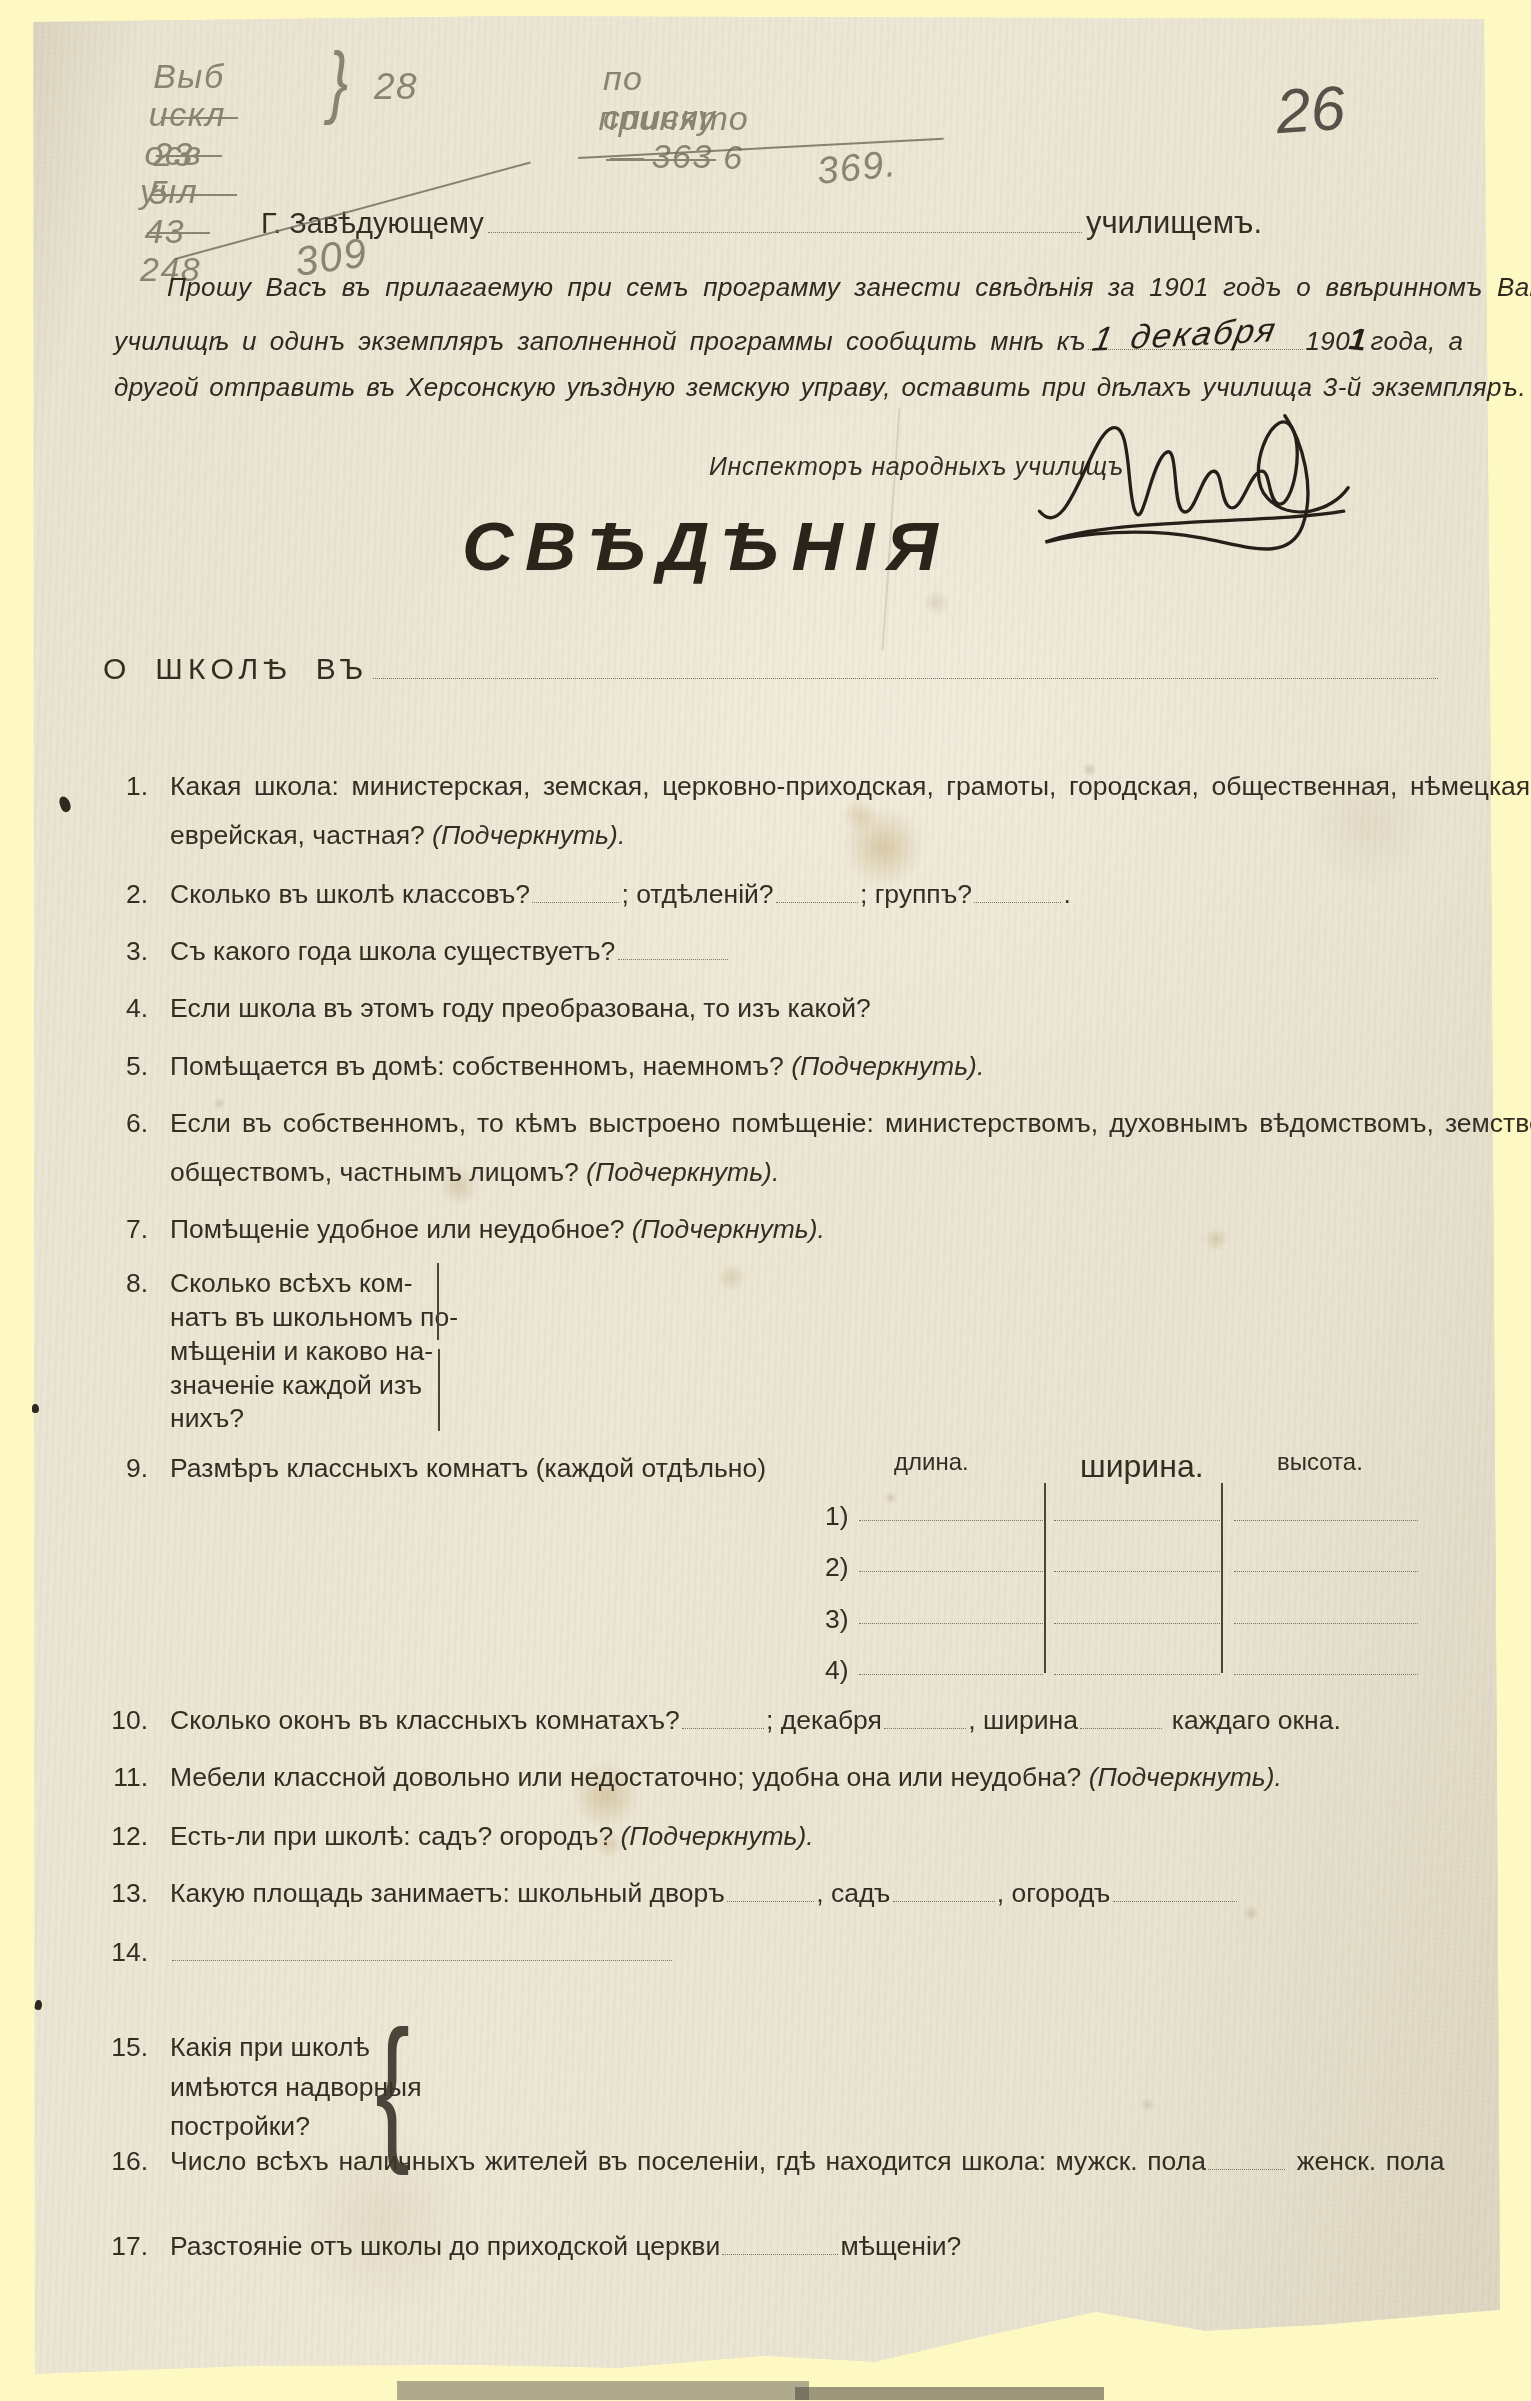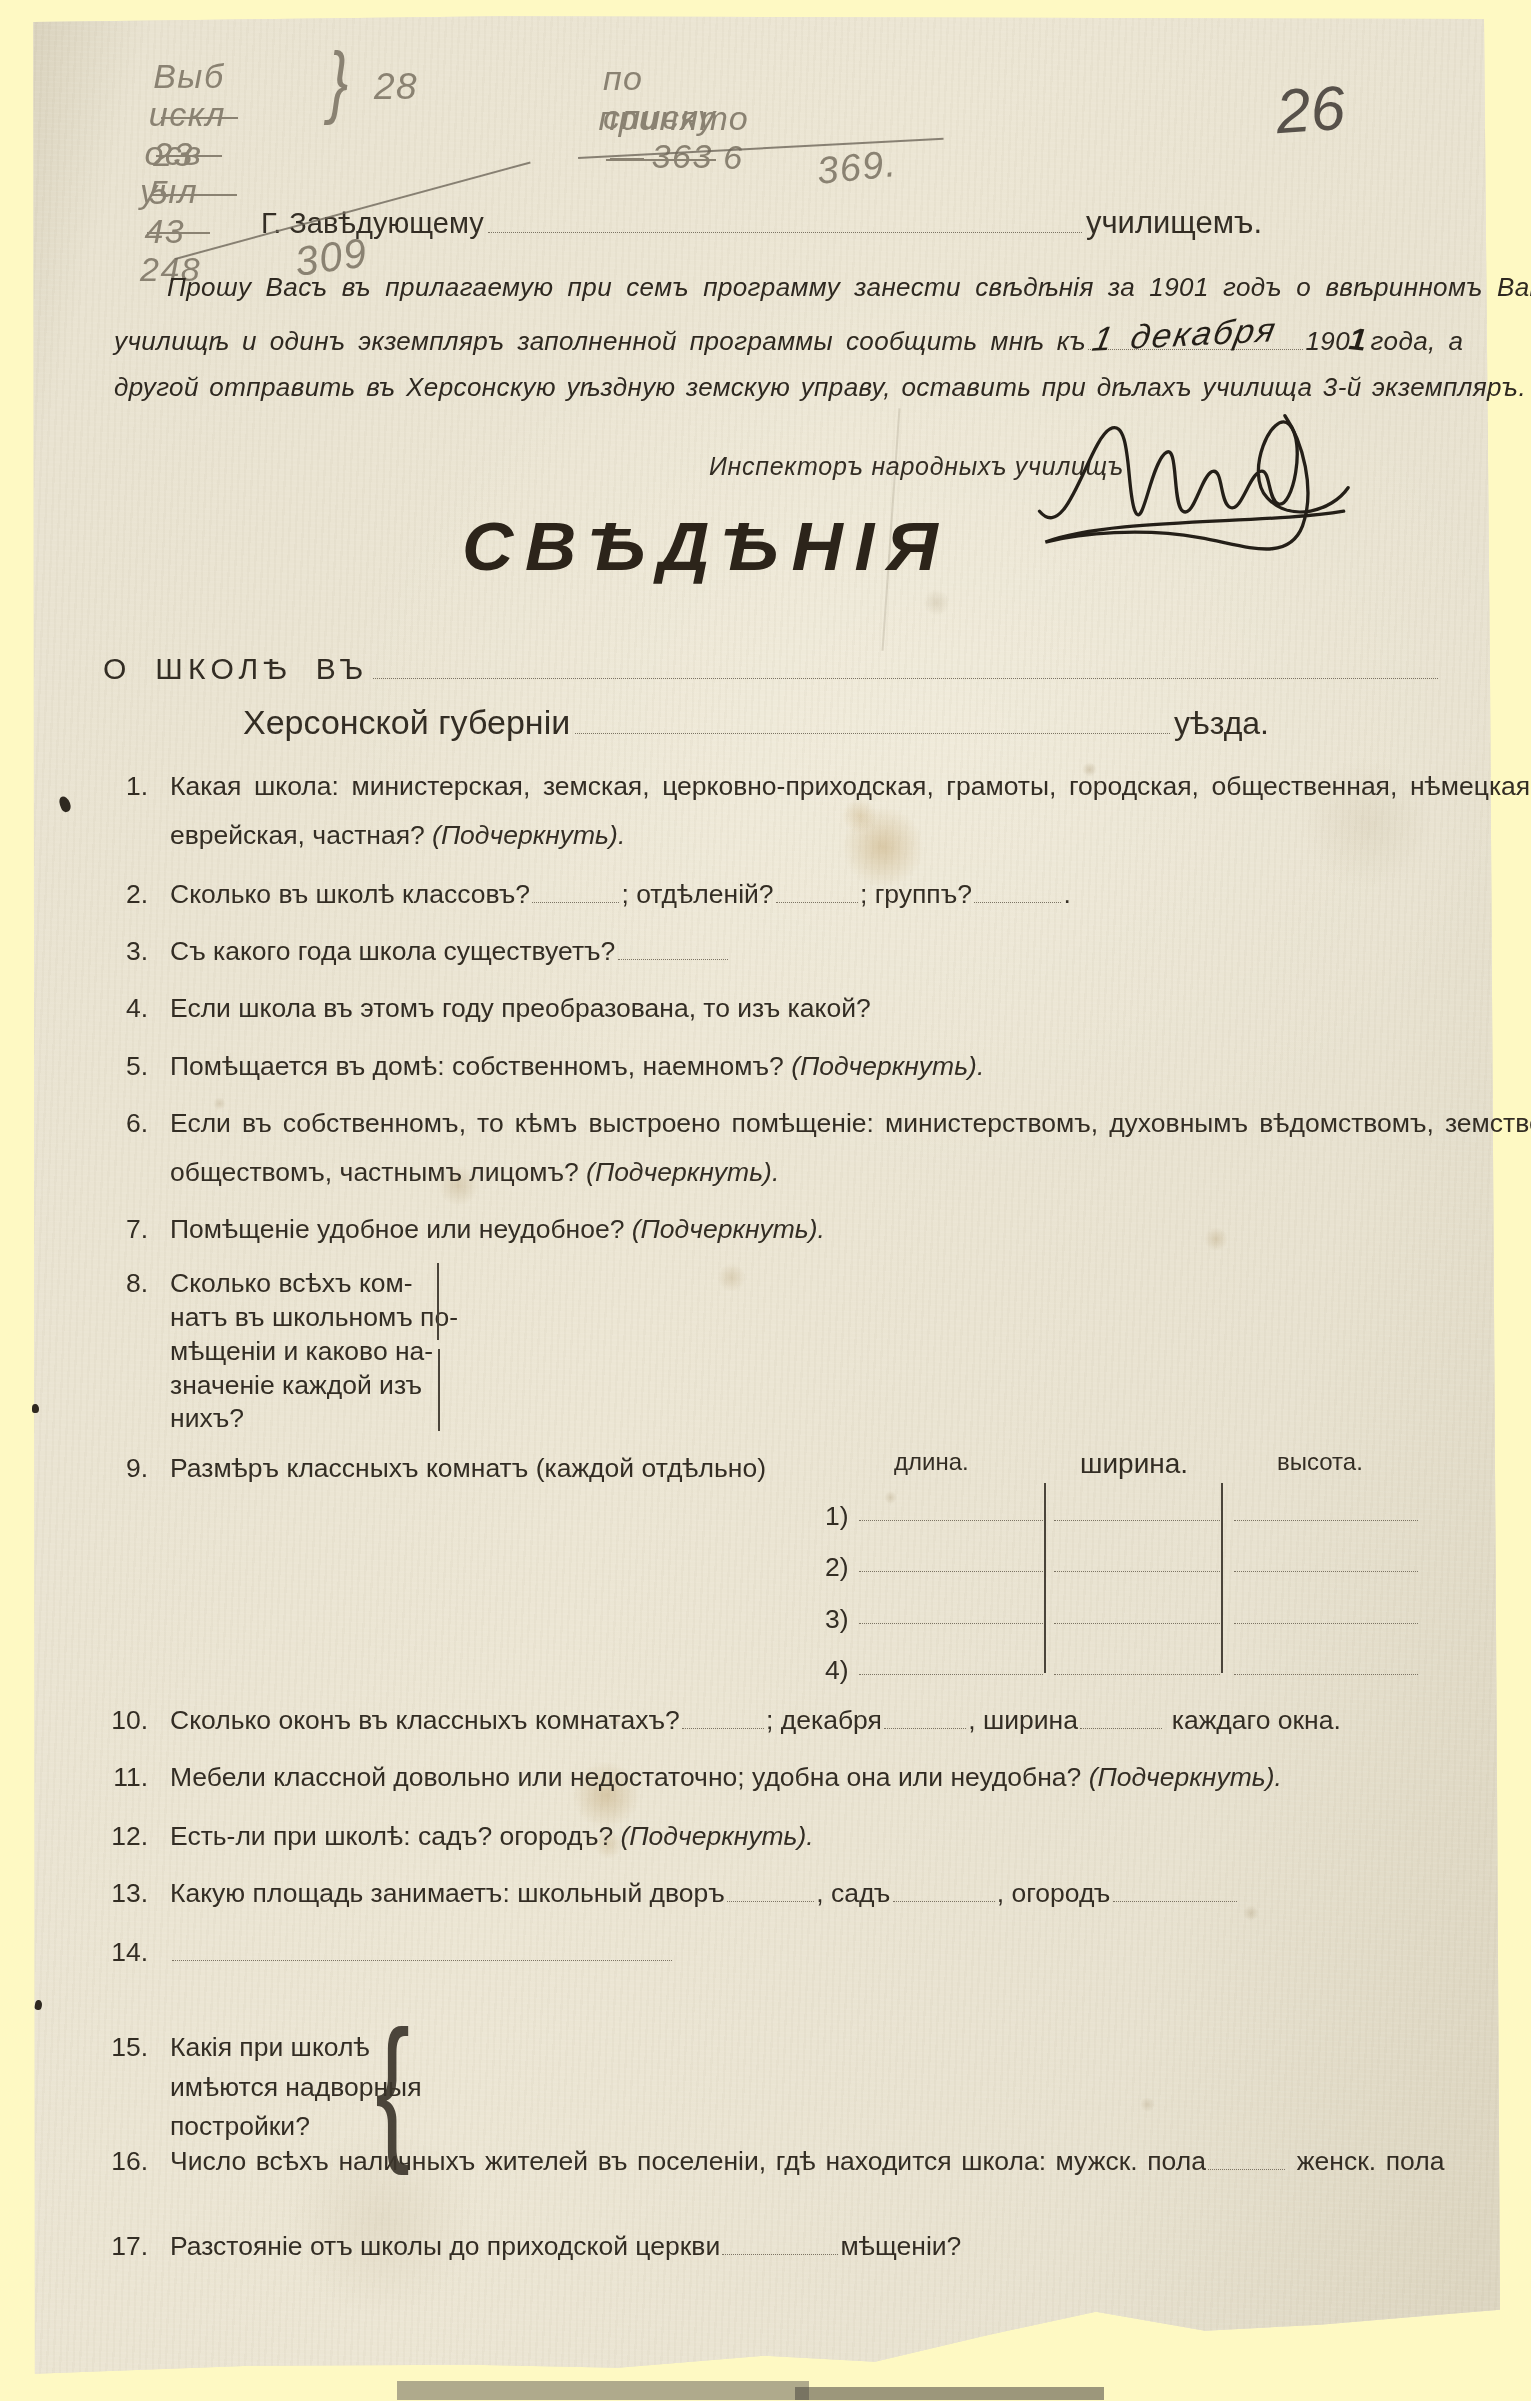--- a/index.html
+++ b/index.html
@@ -120,25 +120,20 @@
       <path d="M356 20 C380 55 398 120 380 170 C360 222 300 196 240 186 C160 172 80 180 30 192 C120 158 330 168 436 150"></path>
     </svg>
 
     <div class="abs" style="left:462px;top:506px;font-size:71px;font-weight:bold;font-style:italic;letter-spacing:11.8px;color:#2c241a;transform:scaleY(.97)">СВѢДѢНІЯ</div>
 
     <div class="abs flexline print" style="left:103px;top:652px;width:1339px">
       <span style="font-size:30px;letter-spacing:5.2px;word-spacing:10.3px">О ШКОЛѢ ВЪ</span>
       <span class="dotgrow"></span>
     </div>
 
-    <div class="abs flexline print" style="left:243px;top:703px;width:1026px">
-      <span style="font-size:34px">Херсонской губерніи</span>
-      <span class="dotgrow"></span>
-      <span style="font-size:32px">уѣзда.</span>
-    </div>
 
     <div id="questions">
         <div class="q" style="top: 771px;">
           <span class="qnum">1.</span>
           <div class="qline" style="top: 0px; word-spacing: 5.2px;"><span>Какая школа: министерская, земская, церковно-приходская, грамоты, городская, общественная, нѣмецкая,</span></div>
           <div class="qline" style="top: 49px;"><span>еврейская, частная? </span><span class="it">(Подчеркнуть).</span></div>
         </div>
         <div class="q" style="top: 879px;">
           <span class="qnum">2.</span>
           <div class="qline" style="top: 0px;"><span>Сколько въ школѣ классовъ?</span><span class="blank" style="width: 87px;"></span><span>; отдѣленій?</span><span class="blank" style="width: 82px;"></span><span>; группъ?</span><span class="blank" style="width: 87px;"></span><span>.</span></div>
@@ -212,21 +207,21 @@
         </div>
       </div>
 
     <div class="vrule" style="left:437px;top:1263px;height:77px"></div>
     <div class="vrule" style="left:438px;top:1349px;height:82px"></div>
 
     <div class="abs" style="left:366px;top:1995px;font-size:160px;color:#3a342a;transform:scaleX(.65);opacity:.9">{</div>
 
     <div class="abs print" style="left:809px;top:1448px;width:618px;height:235px">
       <span class="abs" style="left:85px;top:0;font-size:24px">длина.</span>
-      <span class="abs" style="left:271px;top:0;font-size:28px">ширина.</span>
+      <span class="abs" style="left:271px;top:0;font-size:32px">ширина.</span>
       <span class="abs" style="left:468px;top:0;font-size:24px">высота.</span>
       <div class="vrule" style="left:235px;top:35px;height:190px"></div>
       <div class="vrule" style="left:412px;top:35px;height:190px"></div>
       <div id="size-rows">
           <span class="abs" style="left: 16px; top: 53px; font-size: 26.5px;">1)</span>
           <span class="blank" style="position: absolute; left: 48px; top: 62px; width: 184px;"></span>
           <span class="blank" style="position: absolute; left: 243px; top: 62px; width: 166px;"></span>
           <span class="blank" style="position: absolute; left: 423px; top: 62px; width: 184px;"></span>
           <span class="abs" style="left: 16px; top: 104px; font-size: 26.5px;">2)</span>
           <span class="blank" style="position: absolute; left: 48px; top: 113px; width: 184px;"></span>

